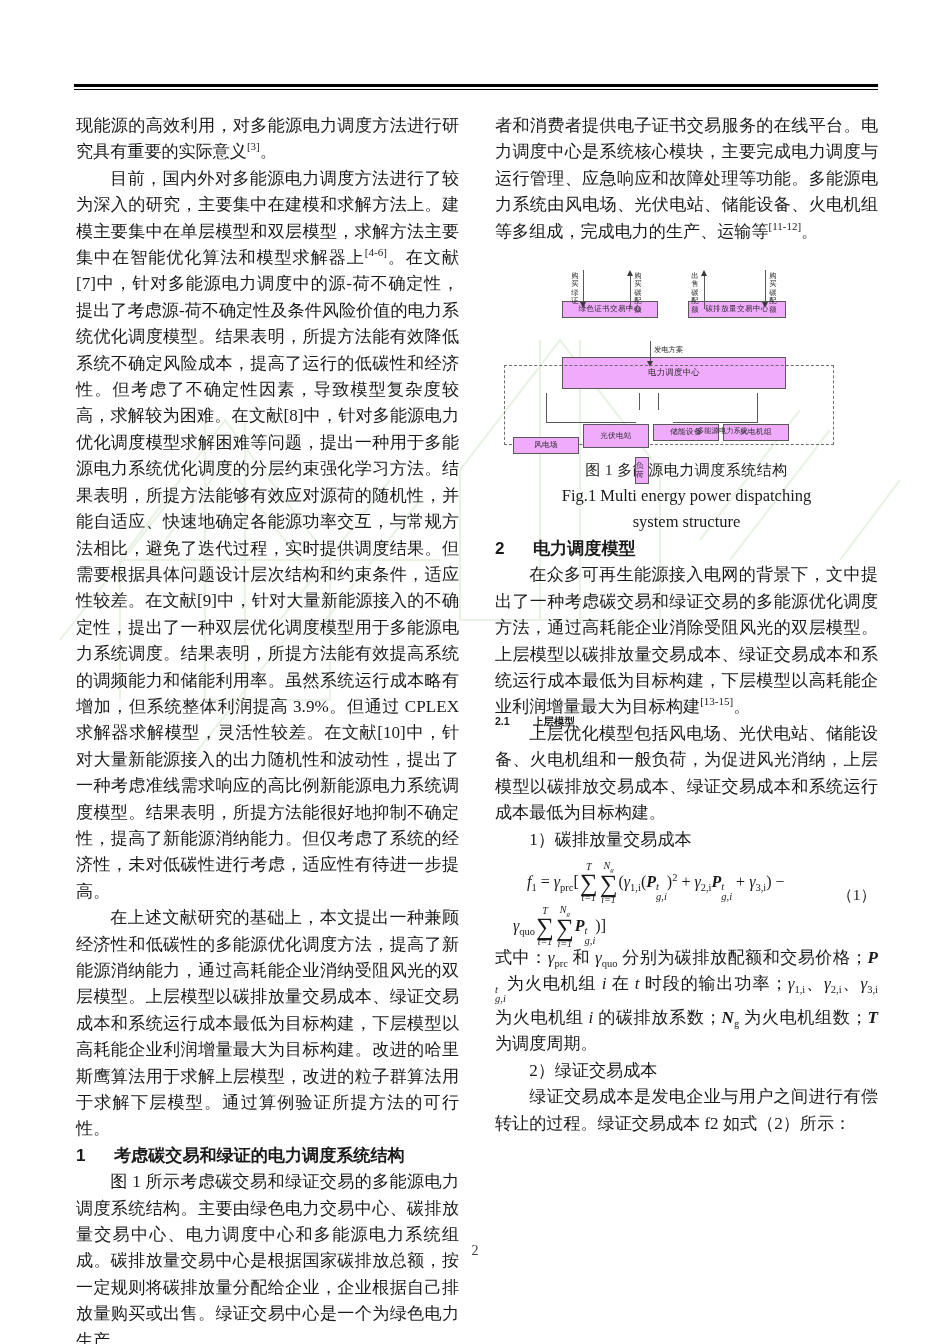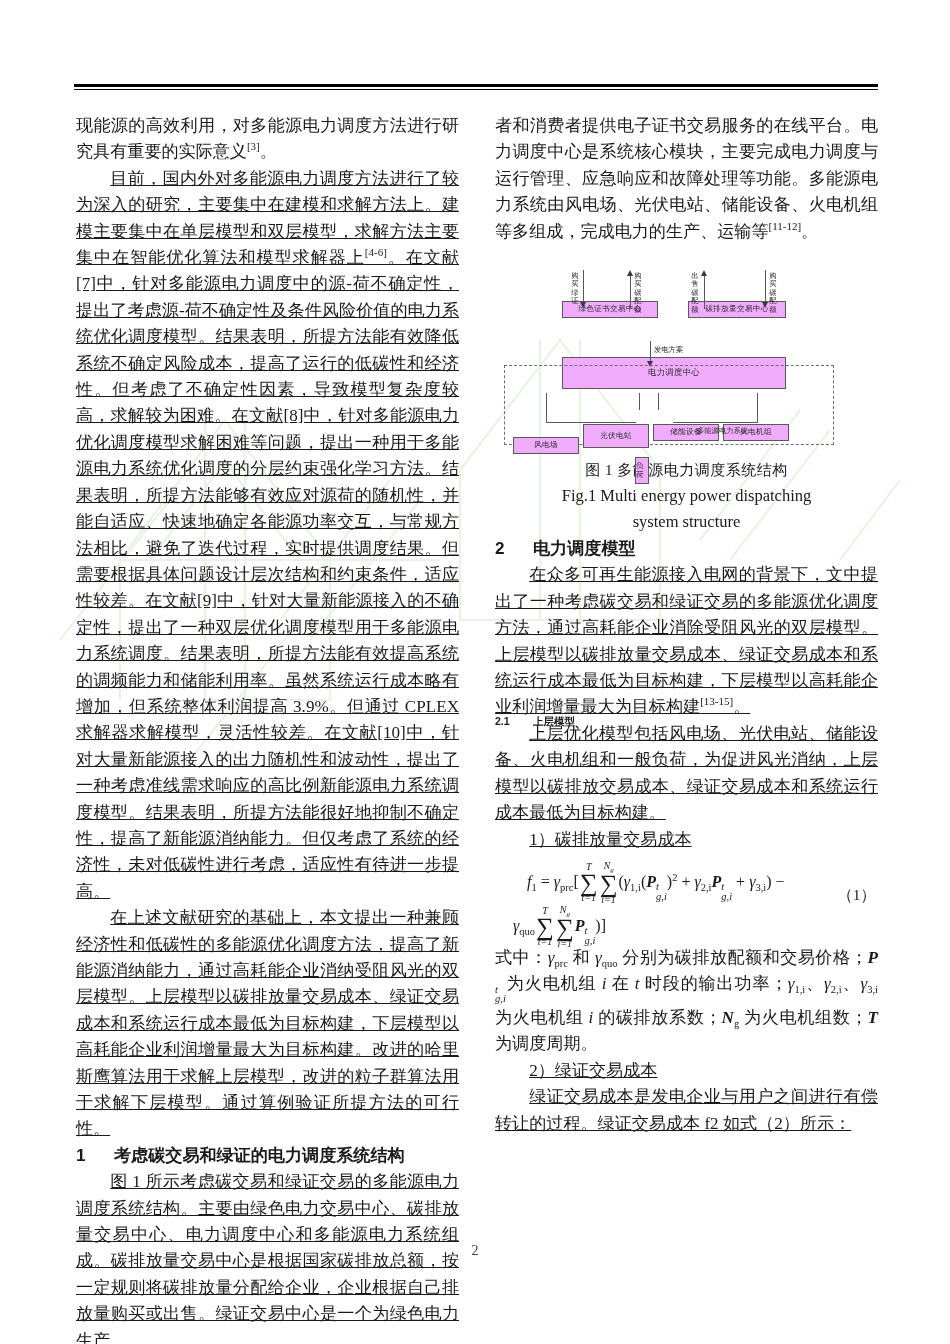--- a/index.html
+++ b/index.html
@@ -50,21 +50,21 @@
   .col-right { left: 495px; }
 
   p.body {
     margin: 0;
     font-size: 17.1px;
     line-height: 26.4px;
     text-align: justify;
     text-justify: inter-ideograph;
     text-indent: 0;
   }
-  p.body.indent { text-indent: 2em; text-decoration: underline; }
+  p.body.indent { text-indent: 2em; }
 
   sup.ref {
     font-size: 11px;
     vertical-align: super;
     line-height: 0;
   }
 
   
   .heading {
     margin: 0;

